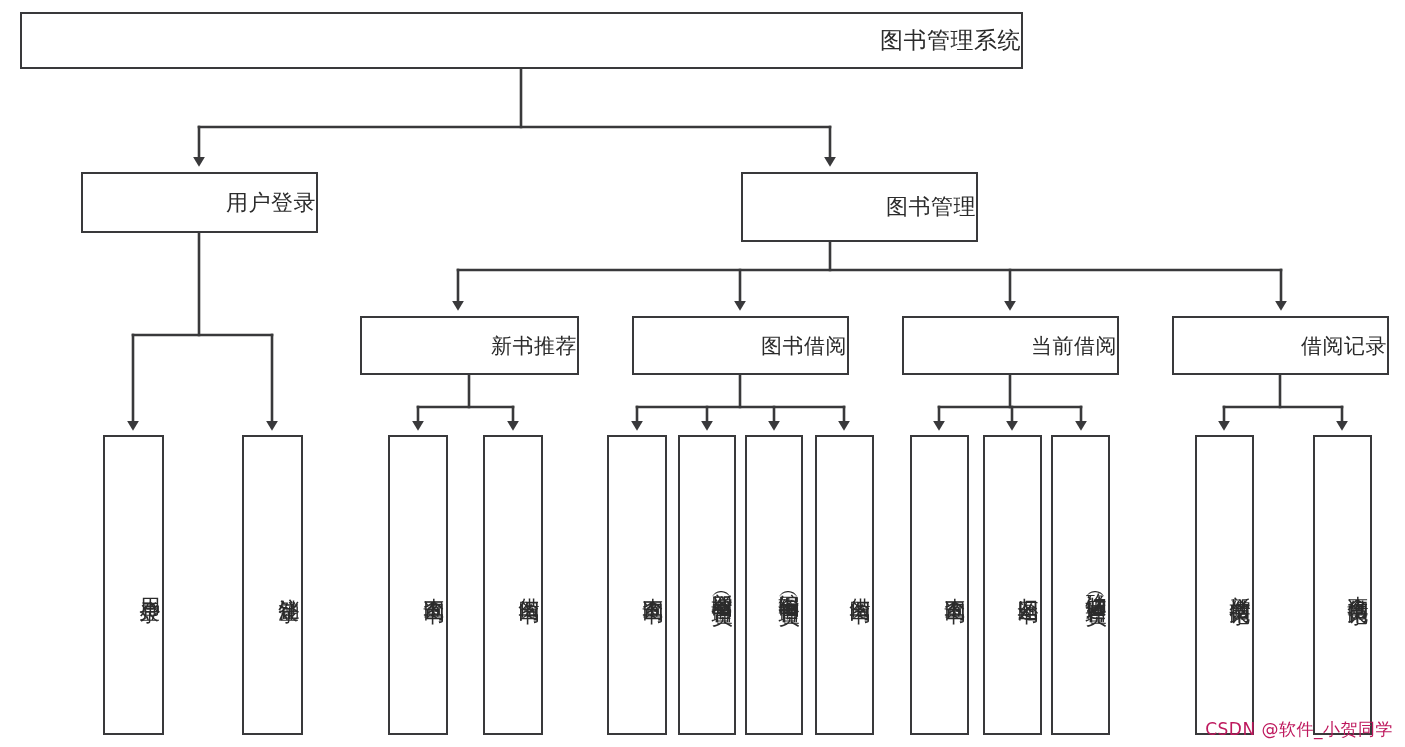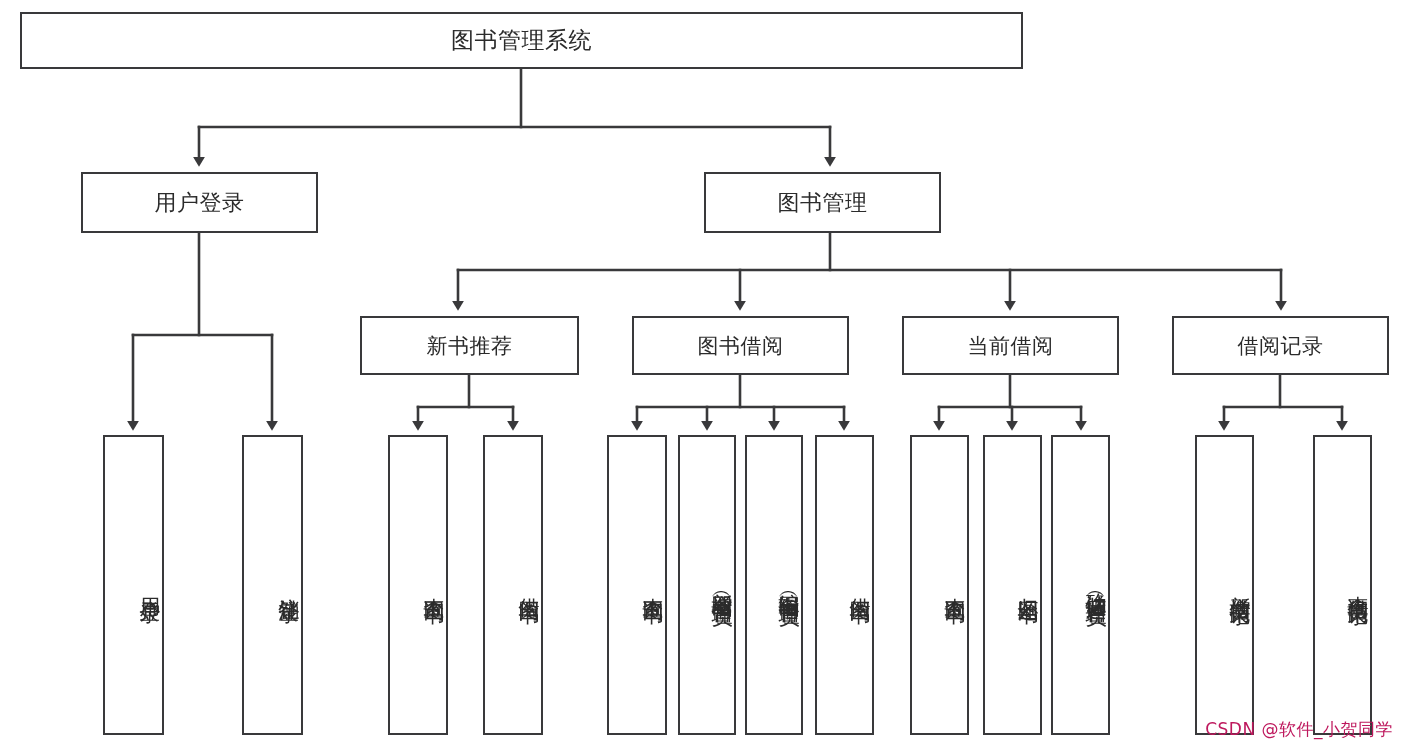--- a/index.html
+++ b/index.html
@@ -24,21 +24,21 @@
     width: 1405px;
     height: 747px;
   }
   .node-box {
     position: absolute;
     box-sizing: border-box;
     border: 2.5px solid #39393b;
     background: #ffffff;
     display: flex;
     align-items: center;
-    justify-content: center;
+    justify-content: flex-end;
     color: #2b2b2b;
     letter-spacing: 0.5px;
   }
   .node-box.root { font-size: 23px; }
   .node-box.tier1 { font-size: 22px; }
   .node-box.tier2 { font-size: 21px; }
   .node-box.leaf {
     font-size: 21px;
     writing-mode: vertical-rl;
     text-orientation: upright;
@@ -119,21 +119,21 @@
     </g>
   </svg>
 
   <div class="node-box root" style="left:20px; top:12px; width:1003px; height:57px;">
     <span>图书管理系统</span>
   </div>
 
   <div class="node-box tier1" style="left:81px; top:172px; width:237px; height:61px;">
     <span>用户登录</span>
   </div>
-  <div class="node-box tier1" style="left:704px; top:172px; width:237px; height:61px;">
+  <div class="node-box tier1" style="left:741px; top:172px; width:237px; height:70px;">
     <span>图书管理</span>
   </div>
 
   <div class="node-box tier2" style="left:360px; top:316px; width:219px; height:59px;">
     <span>新书推荐</span>
   </div>
   <div class="node-box tier2" style="left:632px; top:316px; width:217px; height:59px;">
     <span>图书借阅</span>
   </div>
   <div class="node-box tier2" style="left:1172px; top:316px; width:217px; height:59px;">

